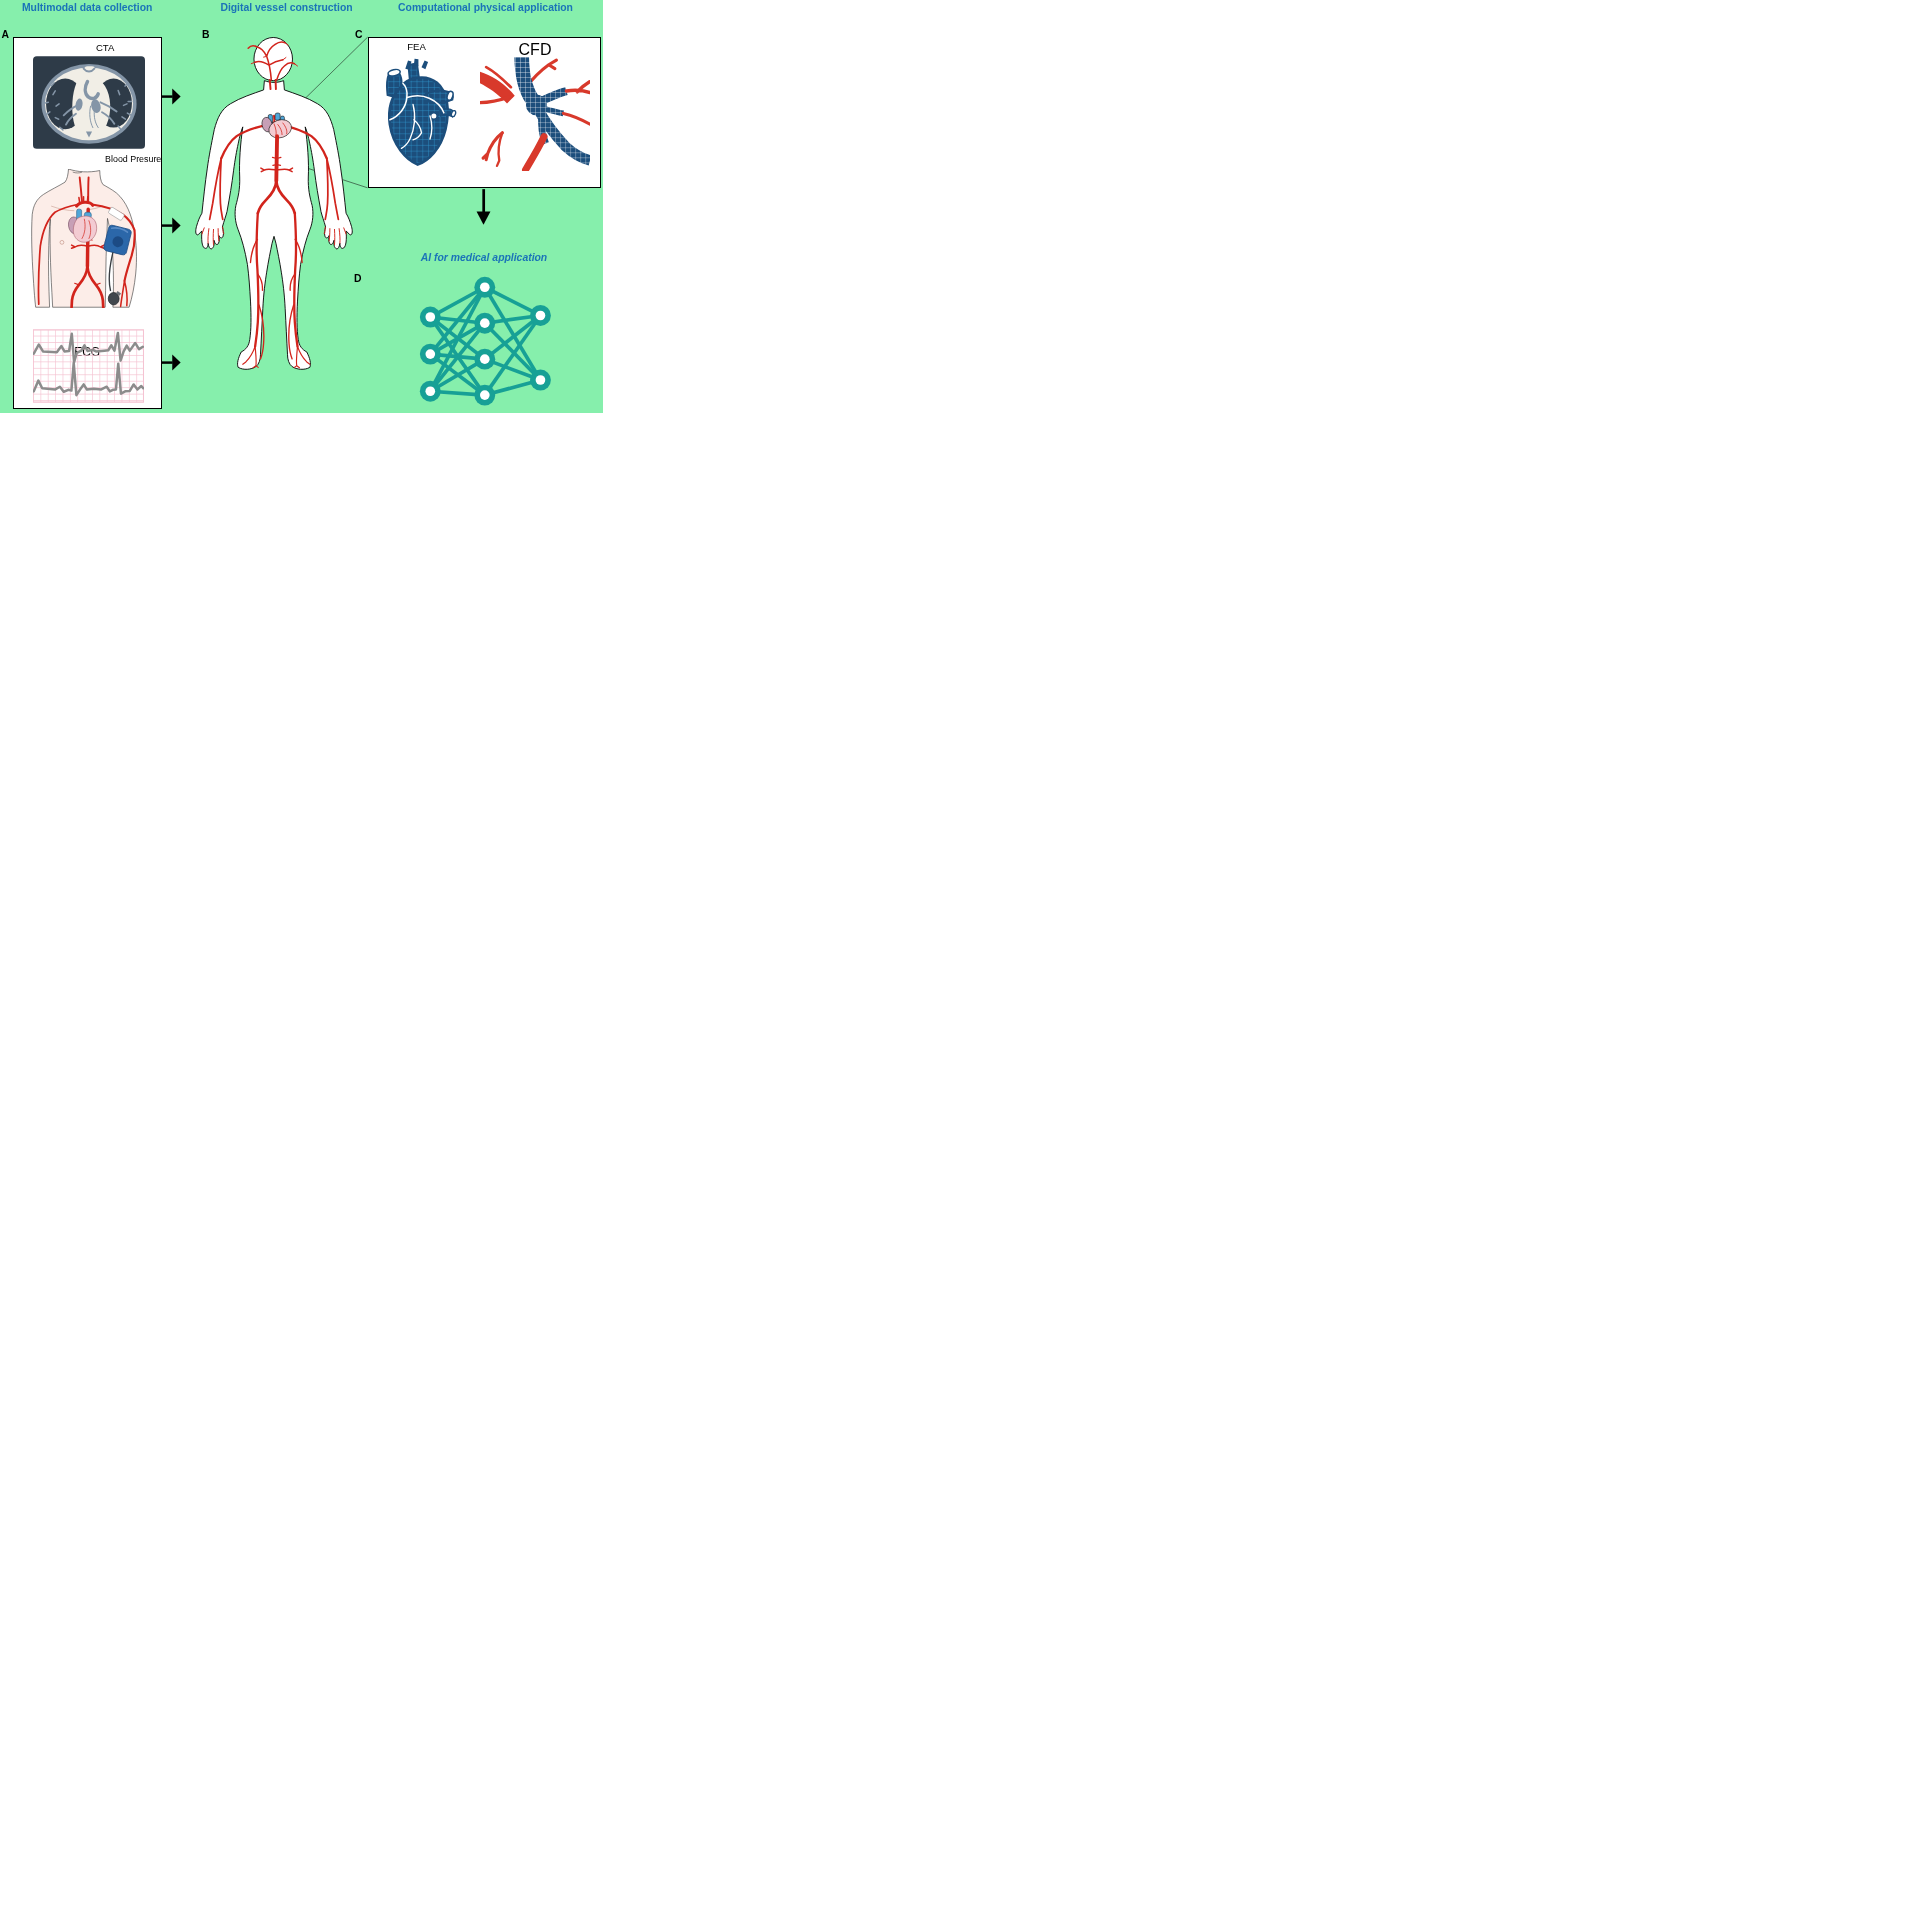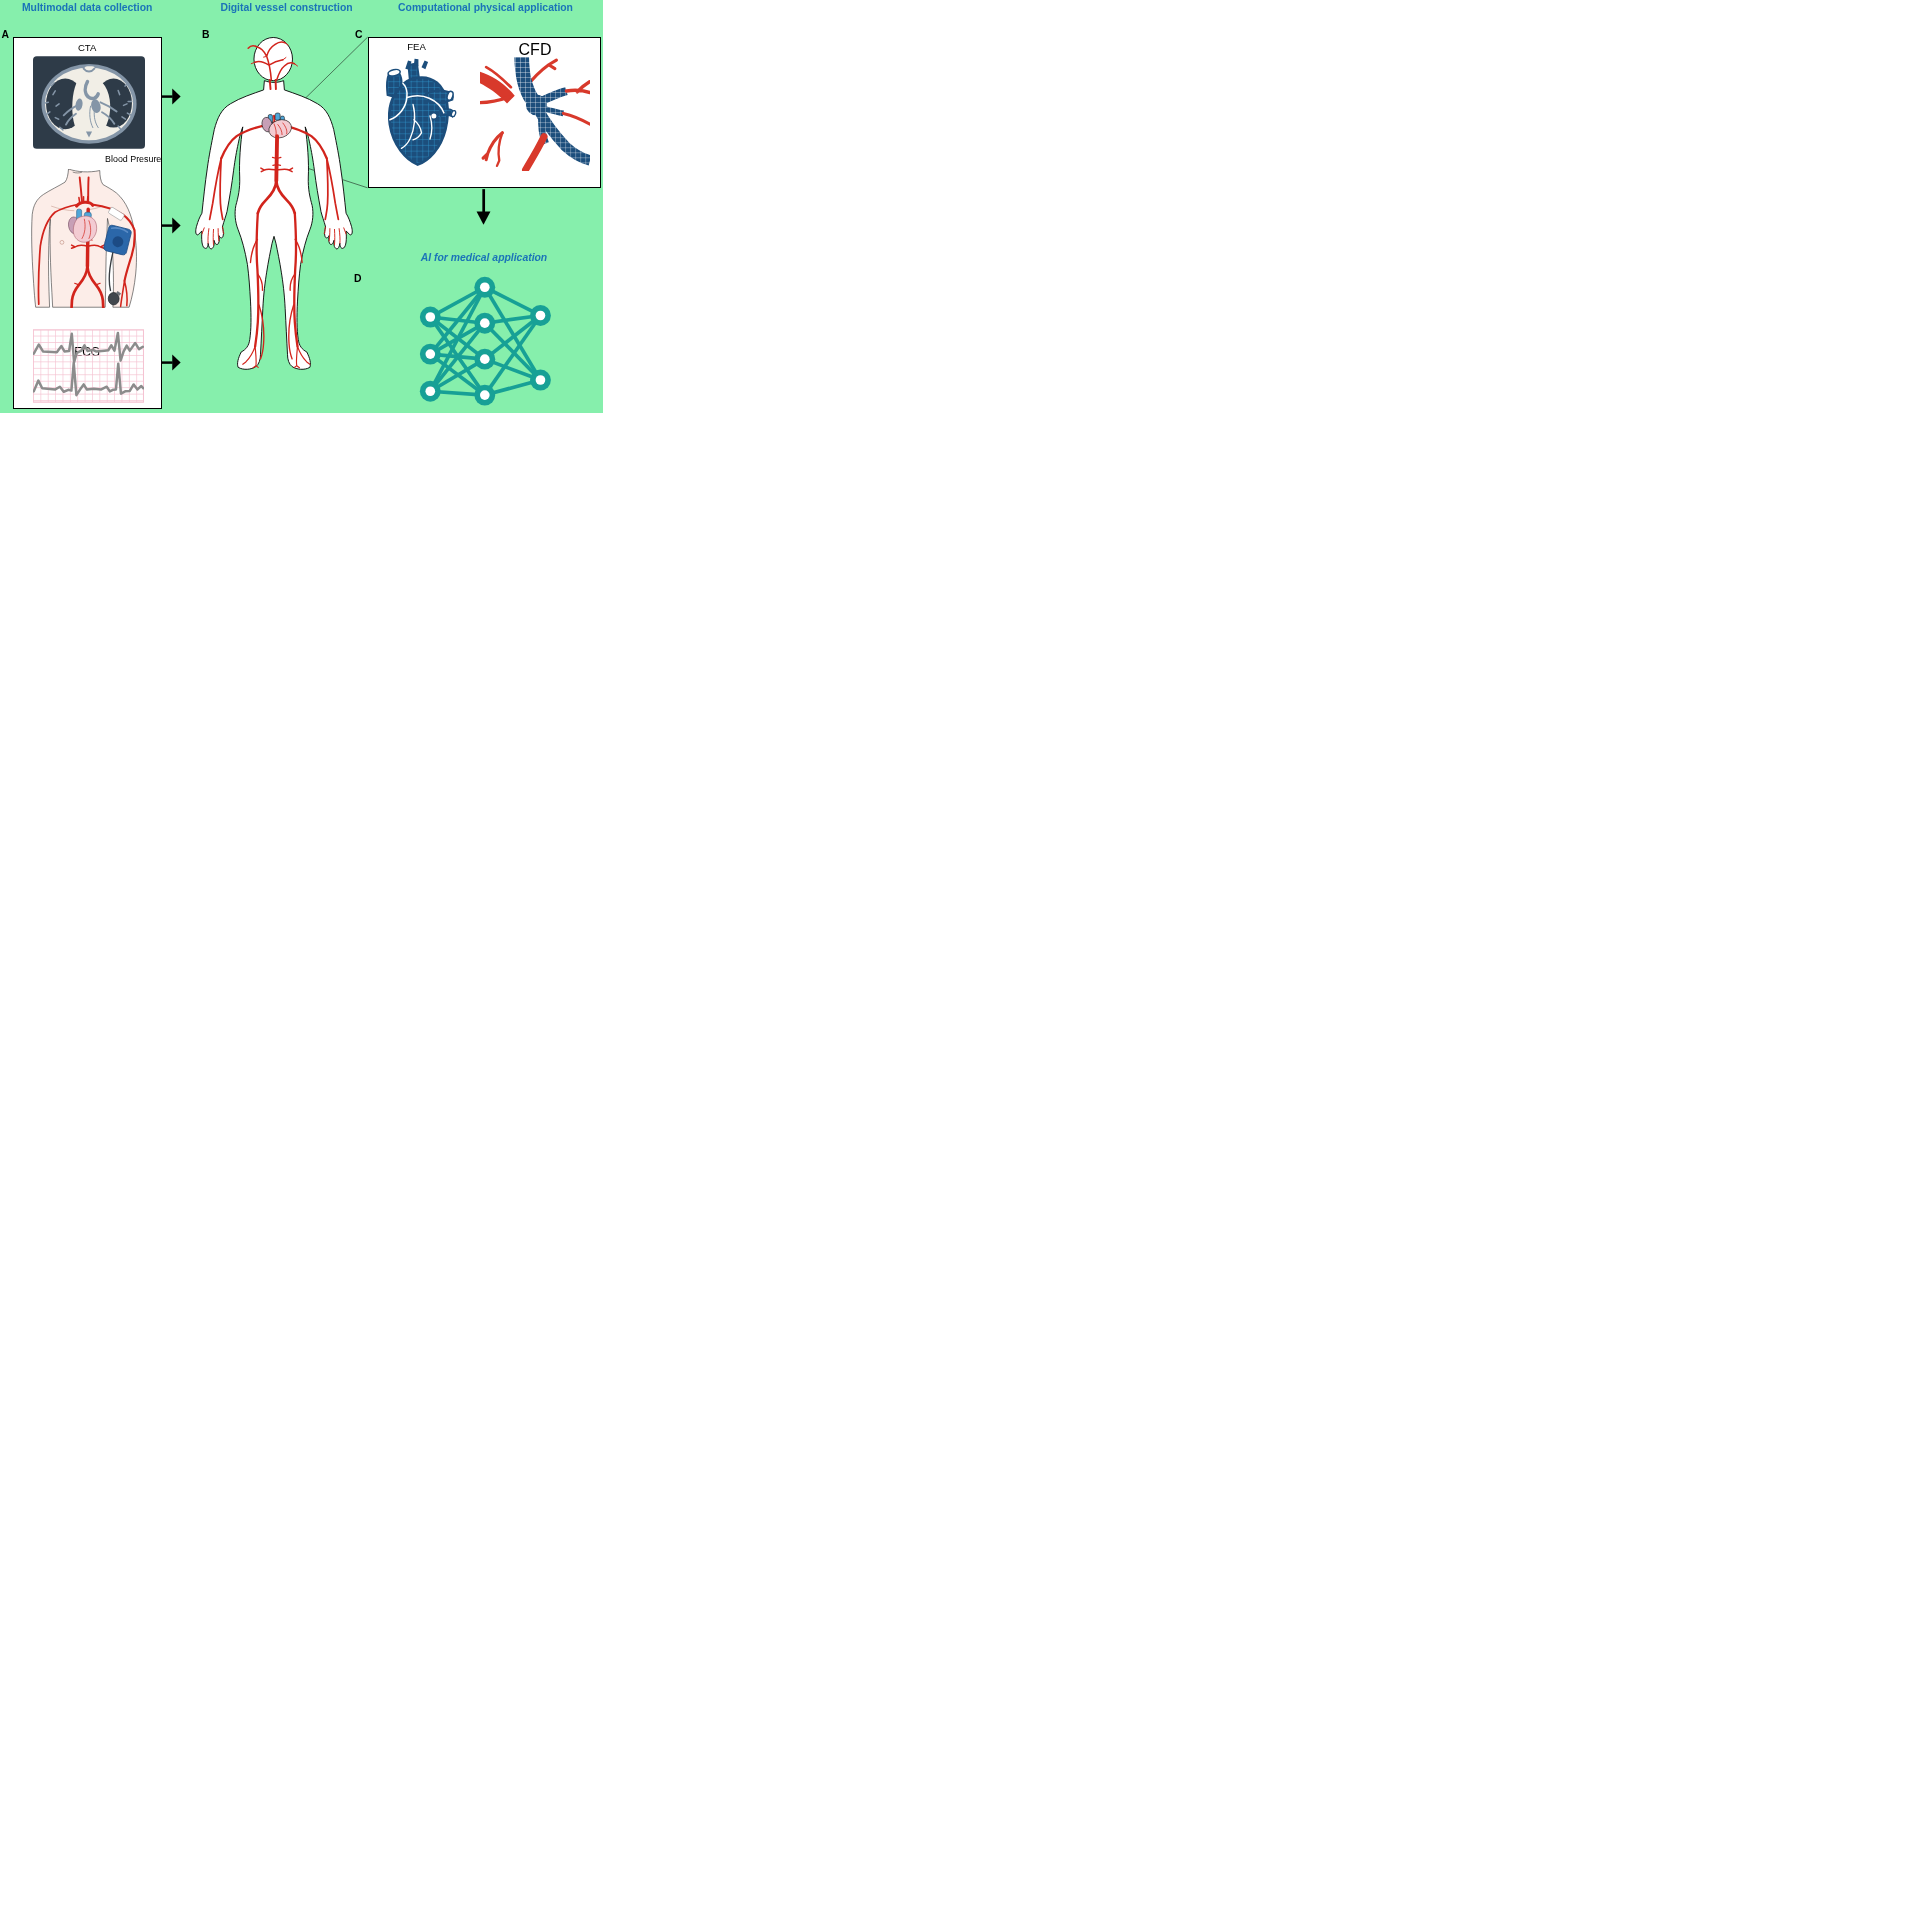--- a/index.html
+++ b/index.html
@@ -54,21 +54,21 @@
   <div class="panel-letter" style="left:355px;top:28.5px;">C</div>
   <div class="panel-letter" style="left:354px;top:273px;">D</div>
 
   <svg class="abs" style="left:0;top:0;" width="603" height="413" viewBox="0 0 1565 1071">
     <line x1="738" y1="308" x2="954" y2="96" stroke="#111" stroke-width="1.4"></line>
     <line x1="724" y1="412" x2="954" y2="487" stroke="#111" stroke-width="1.4"></line>
   </svg>
 
   <div class="panel-box" style="left:12.7px;top:37px;width:149px;height:372px;"></div>
 
-  <div class="img-label" style="left:12.7px;top:42px;width:149px;font-size:9.6px;">CTA</div>
+  <div class="img-label" style="left:12.7px;top:42px;width:149px;font-size:9.6px;padding-left:18px;">CTA</div>
 
   <svg class="abs" style="left:33px;top:56px;" width="112" height="93" viewBox="0 0 292 241">
     <rect x="0" y="0" width="292" height="241" rx="10" class="f-ctanavy"></rect>
     <ellipse cx="146" cy="124" rx="124" ry="104" class="f-slate"></ellipse>
     <ellipse cx="146" cy="124" rx="115" ry="95" class="f-cream"></ellipse>
     <ellipse cx="84" cy="124" rx="50" ry="66" class="f-ctanavy"></ellipse>
     <ellipse cx="210" cy="122" rx="48" ry="64" class="f-ctanavy"></ellipse>
     <path d="M118,60 C150,52 176,58 188,78 C204,104 206,146 192,178 C180,204 158,216 140,214 C120,210 108,188 104,158 C100,124 104,84 118,60 Z" class="f-cream"></path>
     <rect x="134" y="26" width="28" height="26" rx="8" class="f-cream"></rect>
     <path d="M132,32 C140,42 152,42 160,32" class="s-slate" stroke-width="5"></path>

